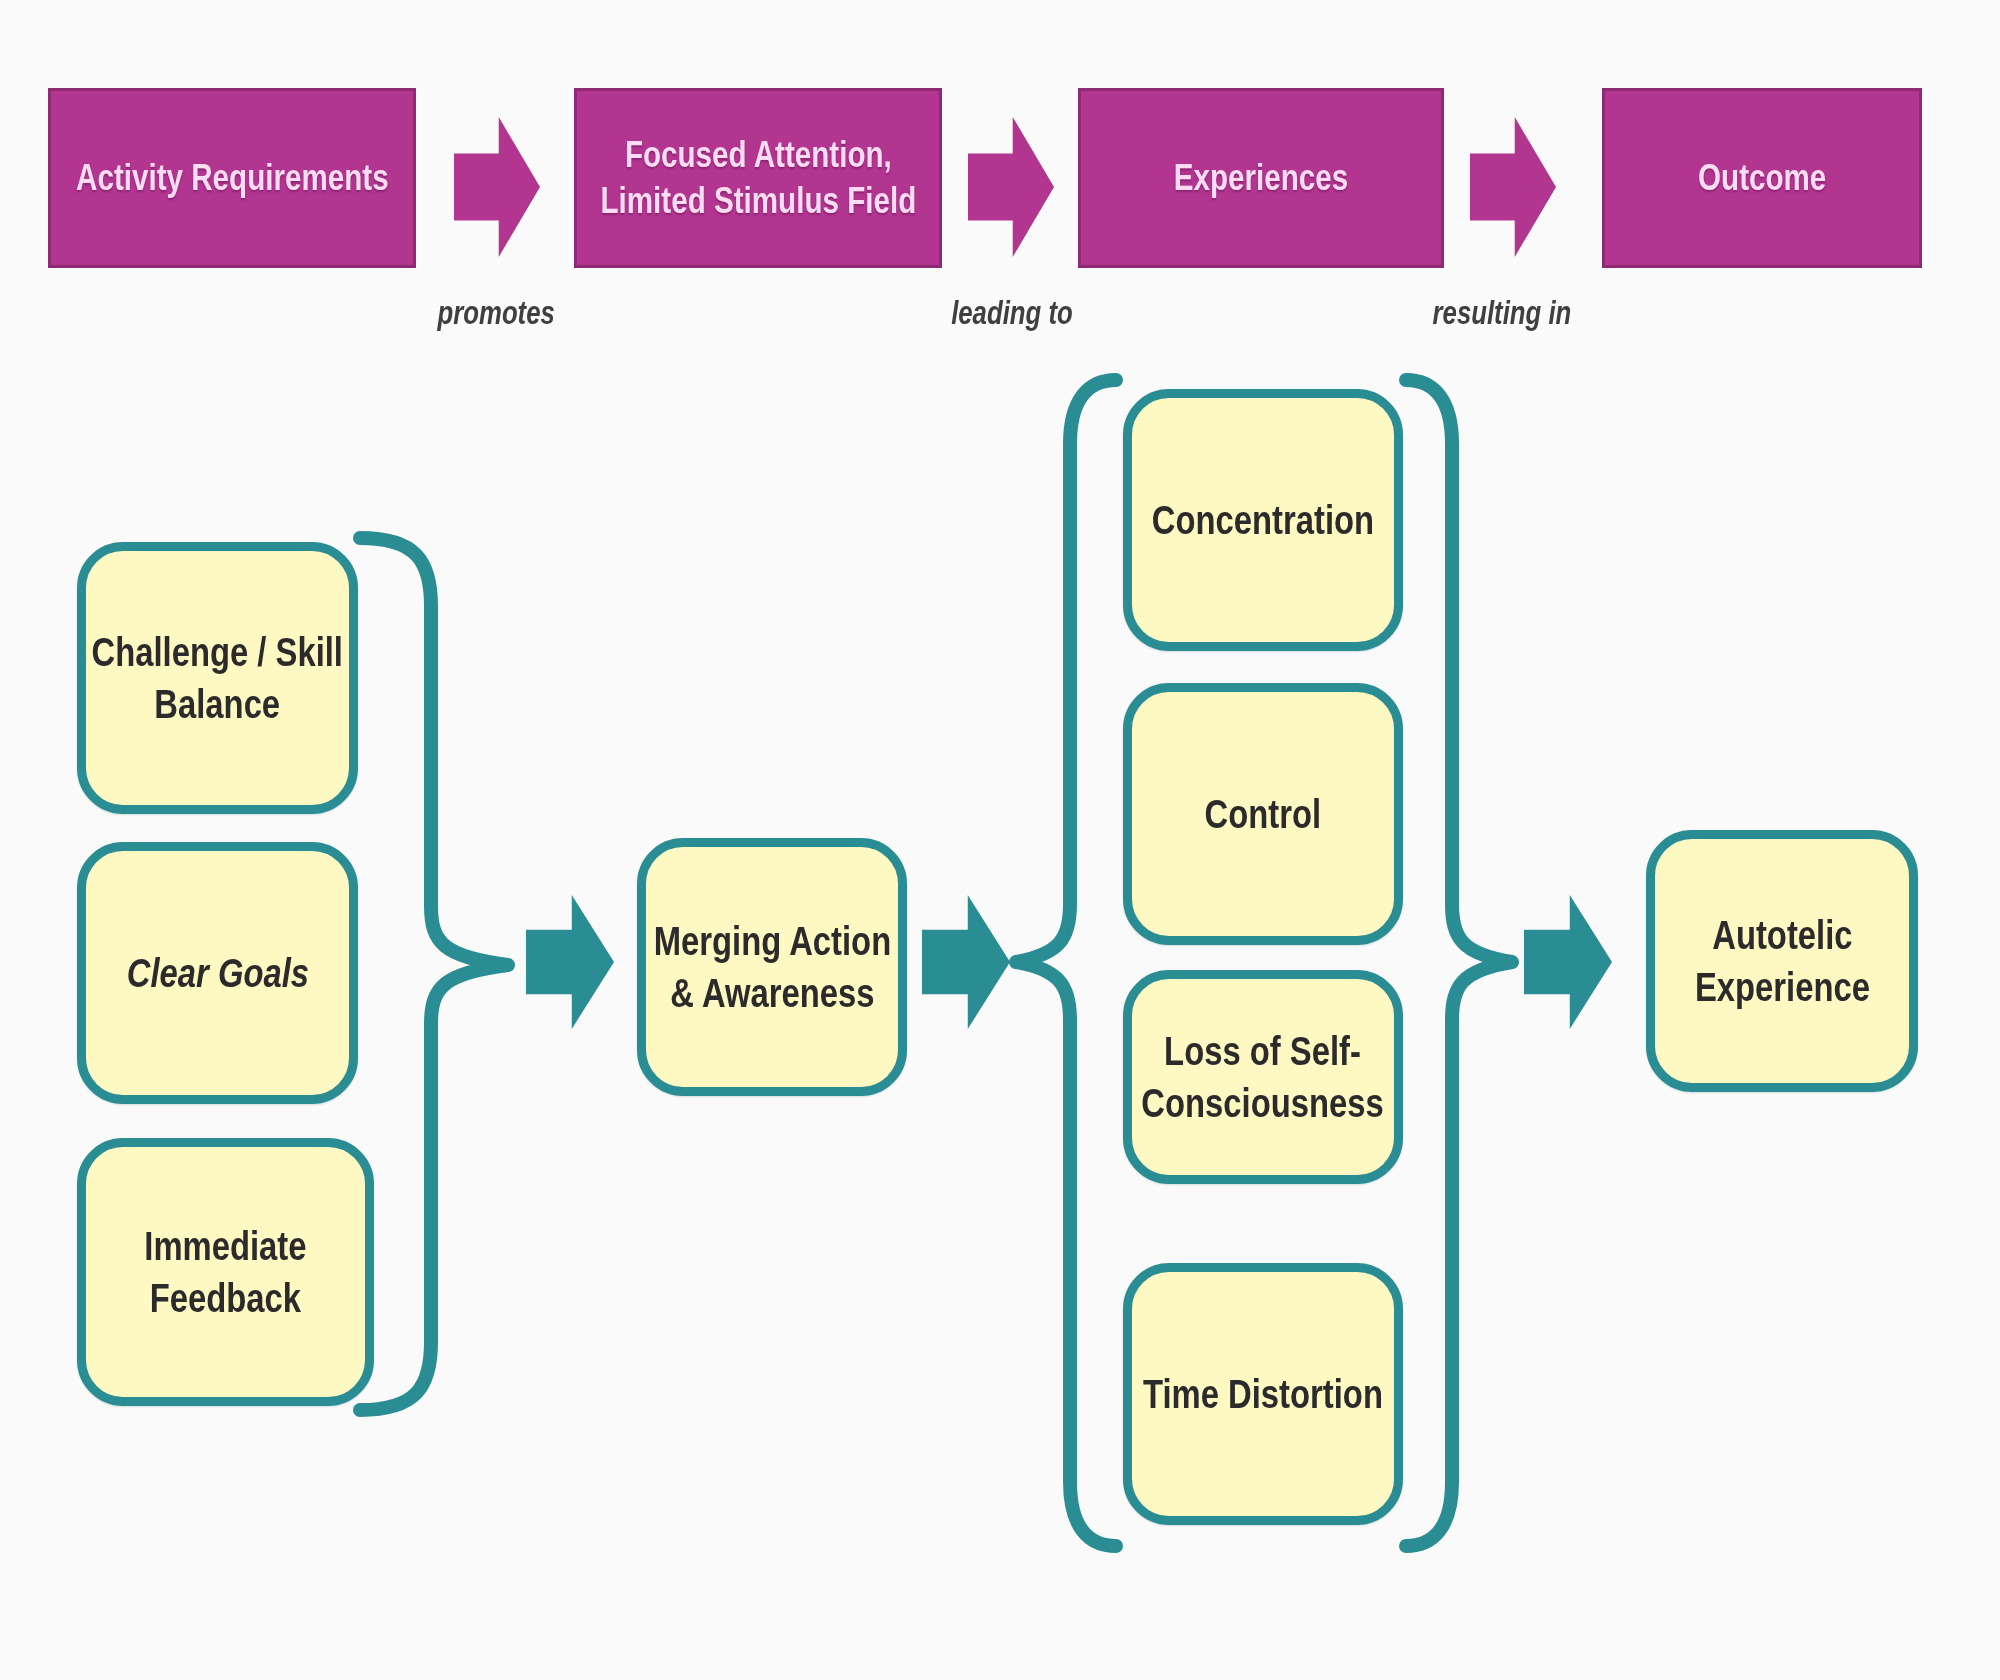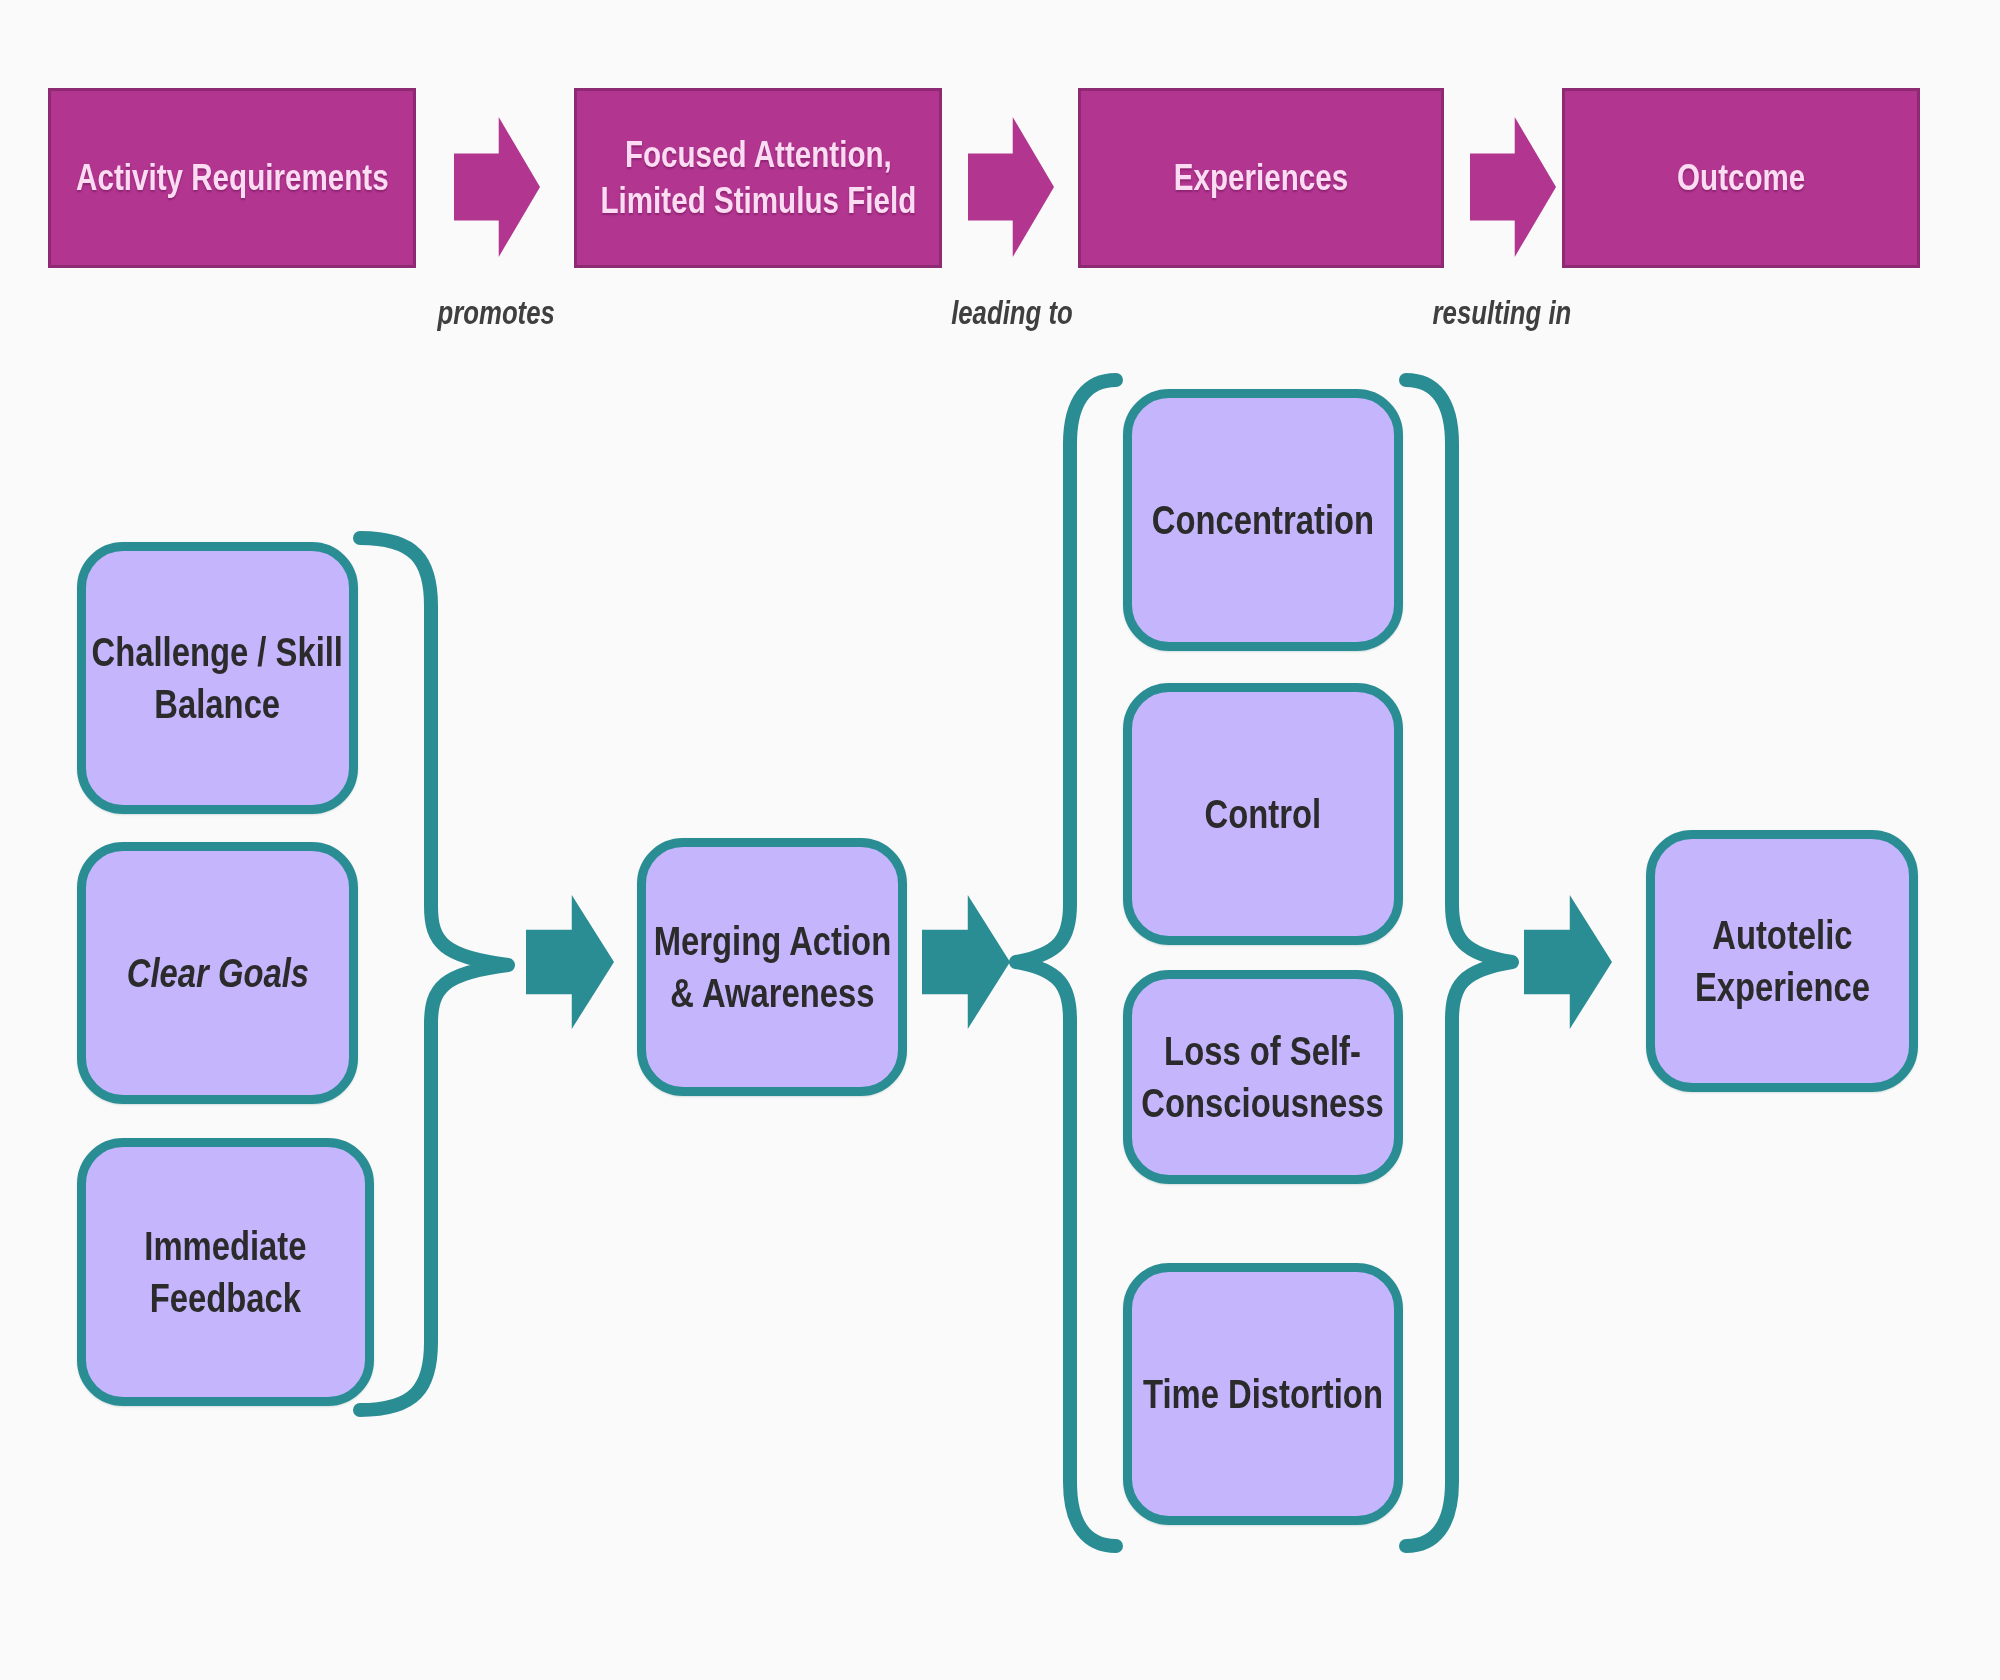--- a/index.html
+++ b/index.html
@@ -32,21 +32,21 @@
   .clabel{
     position:absolute;top:294px;width:320px;text-align:center;
     color:var(--label-text);
   }
   .clabel .txt{
     display:inline-block;white-space:pre;transform:scaleX(0.78);
     font-size:33px;font-weight:bold;font-style:italic;
   }
   
   .tbox{
-    position:absolute;box-sizing:border-box;background:#c4b5fd;
+    position:absolute;box-sizing:border-box;background:#fef9c3;
     border:9px solid var(--teal);border-radius:46px;
     display:flex;align-items:center;justify-content:center;
     box-shadow:0 1px 2px rgba(30,100,105,.18);
   }
   .tbox .txt{
     display:inline-block;white-space:pre;text-align:center;
     transform:scaleX(0.8);
     font-size:41px;font-weight:bold;line-height:1.28;color:var(--node-text);
   }
   .tarrow{
@@ -67,21 +67,21 @@
   <div class="parrow" style="left:454px;"></div>
   <div class="pbox" style="left:574px;width:368px;">
     <span class="txt">Focused Attention,
 Limited Stimulus Field</span>
   </div>
   <div class="parrow" style="left:968px;"></div>
   <div class="pbox" style="left:1078px;width:366px;">
     <span class="txt">Experiences</span>
   </div>
   <div class="parrow" style="left:1470px;"></div>
-  <div class="pbox" style="left:1562px;width:358px;">
+  <div class="pbox" style="left:1602px;width:320px;">
     <span class="txt">Outcome</span>
   </div>
 
   <div class="clabel" style="left:336px;">
     <span class="txt">promotes</span>
   </div>
   <div class="clabel" style="left:852px;">
     <span class="txt">leading to</span>
   </div>
   <div class="clabel" style="left:1342px;">

